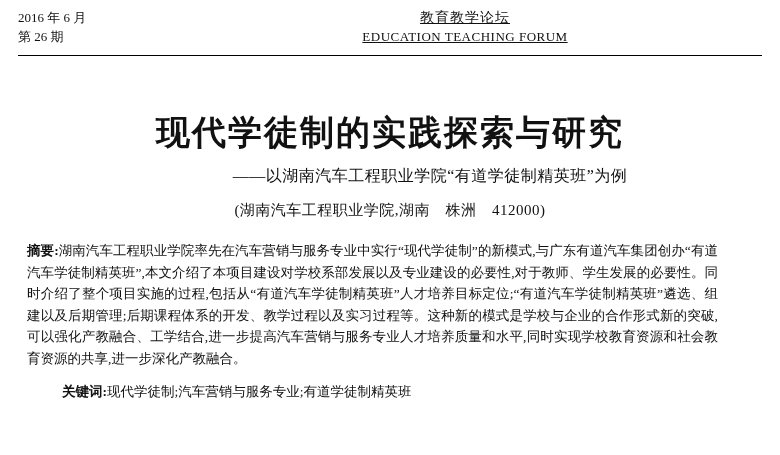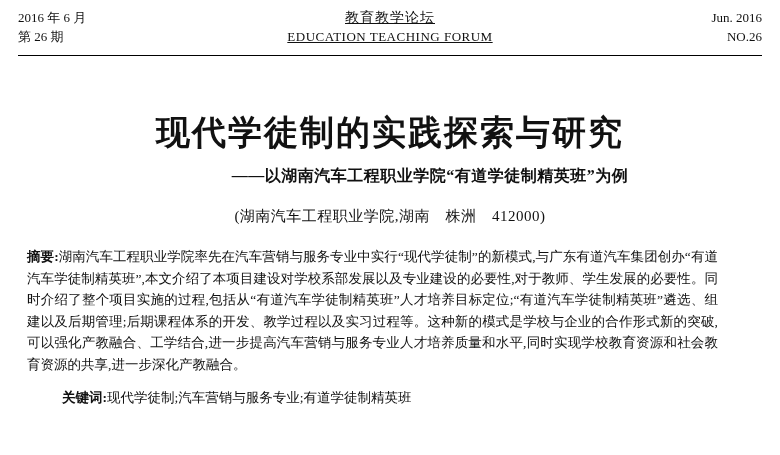--- a/index.html
+++ b/index.html
@@ -69,32 +69,32 @@
   .article-title {
     font-family: "DejaVu Serif", "Liberation Serif", serif;
     font-size: 34px;
     font-weight: bold;
     letter-spacing: 2px;
     line-height: 36px;
   }
   .article-subtitle {
     margin-top: 16px;
     font-size: 16px;
-    font-weight: bold;
+    font-weight: normal;
     letter-spacing: 0.5px;
     padding-left: 80px;
   }
   .authors {
     margin-top: 22px;
     font-size: 16px;
     font-weight: bold;
     letter-spacing: 1px;
   }
   .affiliation {
-    margin-top: 20px;
+    margin-top: 14px;
     font-size: 15px;
     letter-spacing: 0.5px;
   }
 
   
   .abstract {
     margin: 20px 62px 0 27px;
     font-size: 13.5px;
     line-height: 21.5px;
     text-align: justify;
@@ -136,24 +136,20 @@
   <div class="masthead">
     <div class="masthead-row">
       <div class="mh-left">
         <div>2016 年 6 月</div>
         <div>第 26 期</div>
       </div>
       <div class="mh-center">
         <div class="mh-journal-cn">教育教学论坛</div>
         <div class="mh-journal-en">EDUCATION TEACHING FORUM</div>
       </div>
-      <div class="mh-right">
-        <div>Jun. 2016</div>
-        <div>NO.26</div>
-      </div>
     </div>
   </div>
   <div class="rule"></div>
 
   <div class="title-block">
     <div class="article-title">现代学徒制的实践探索与研究</div>
     <div class="article-subtitle">——以湖南汽车工程职业学院“有道学徒制精英班”为例</div>
     <div class="affiliation">(湖南汽车工程职业学院,湖南　株洲　412000)</div>
   </div>
 

